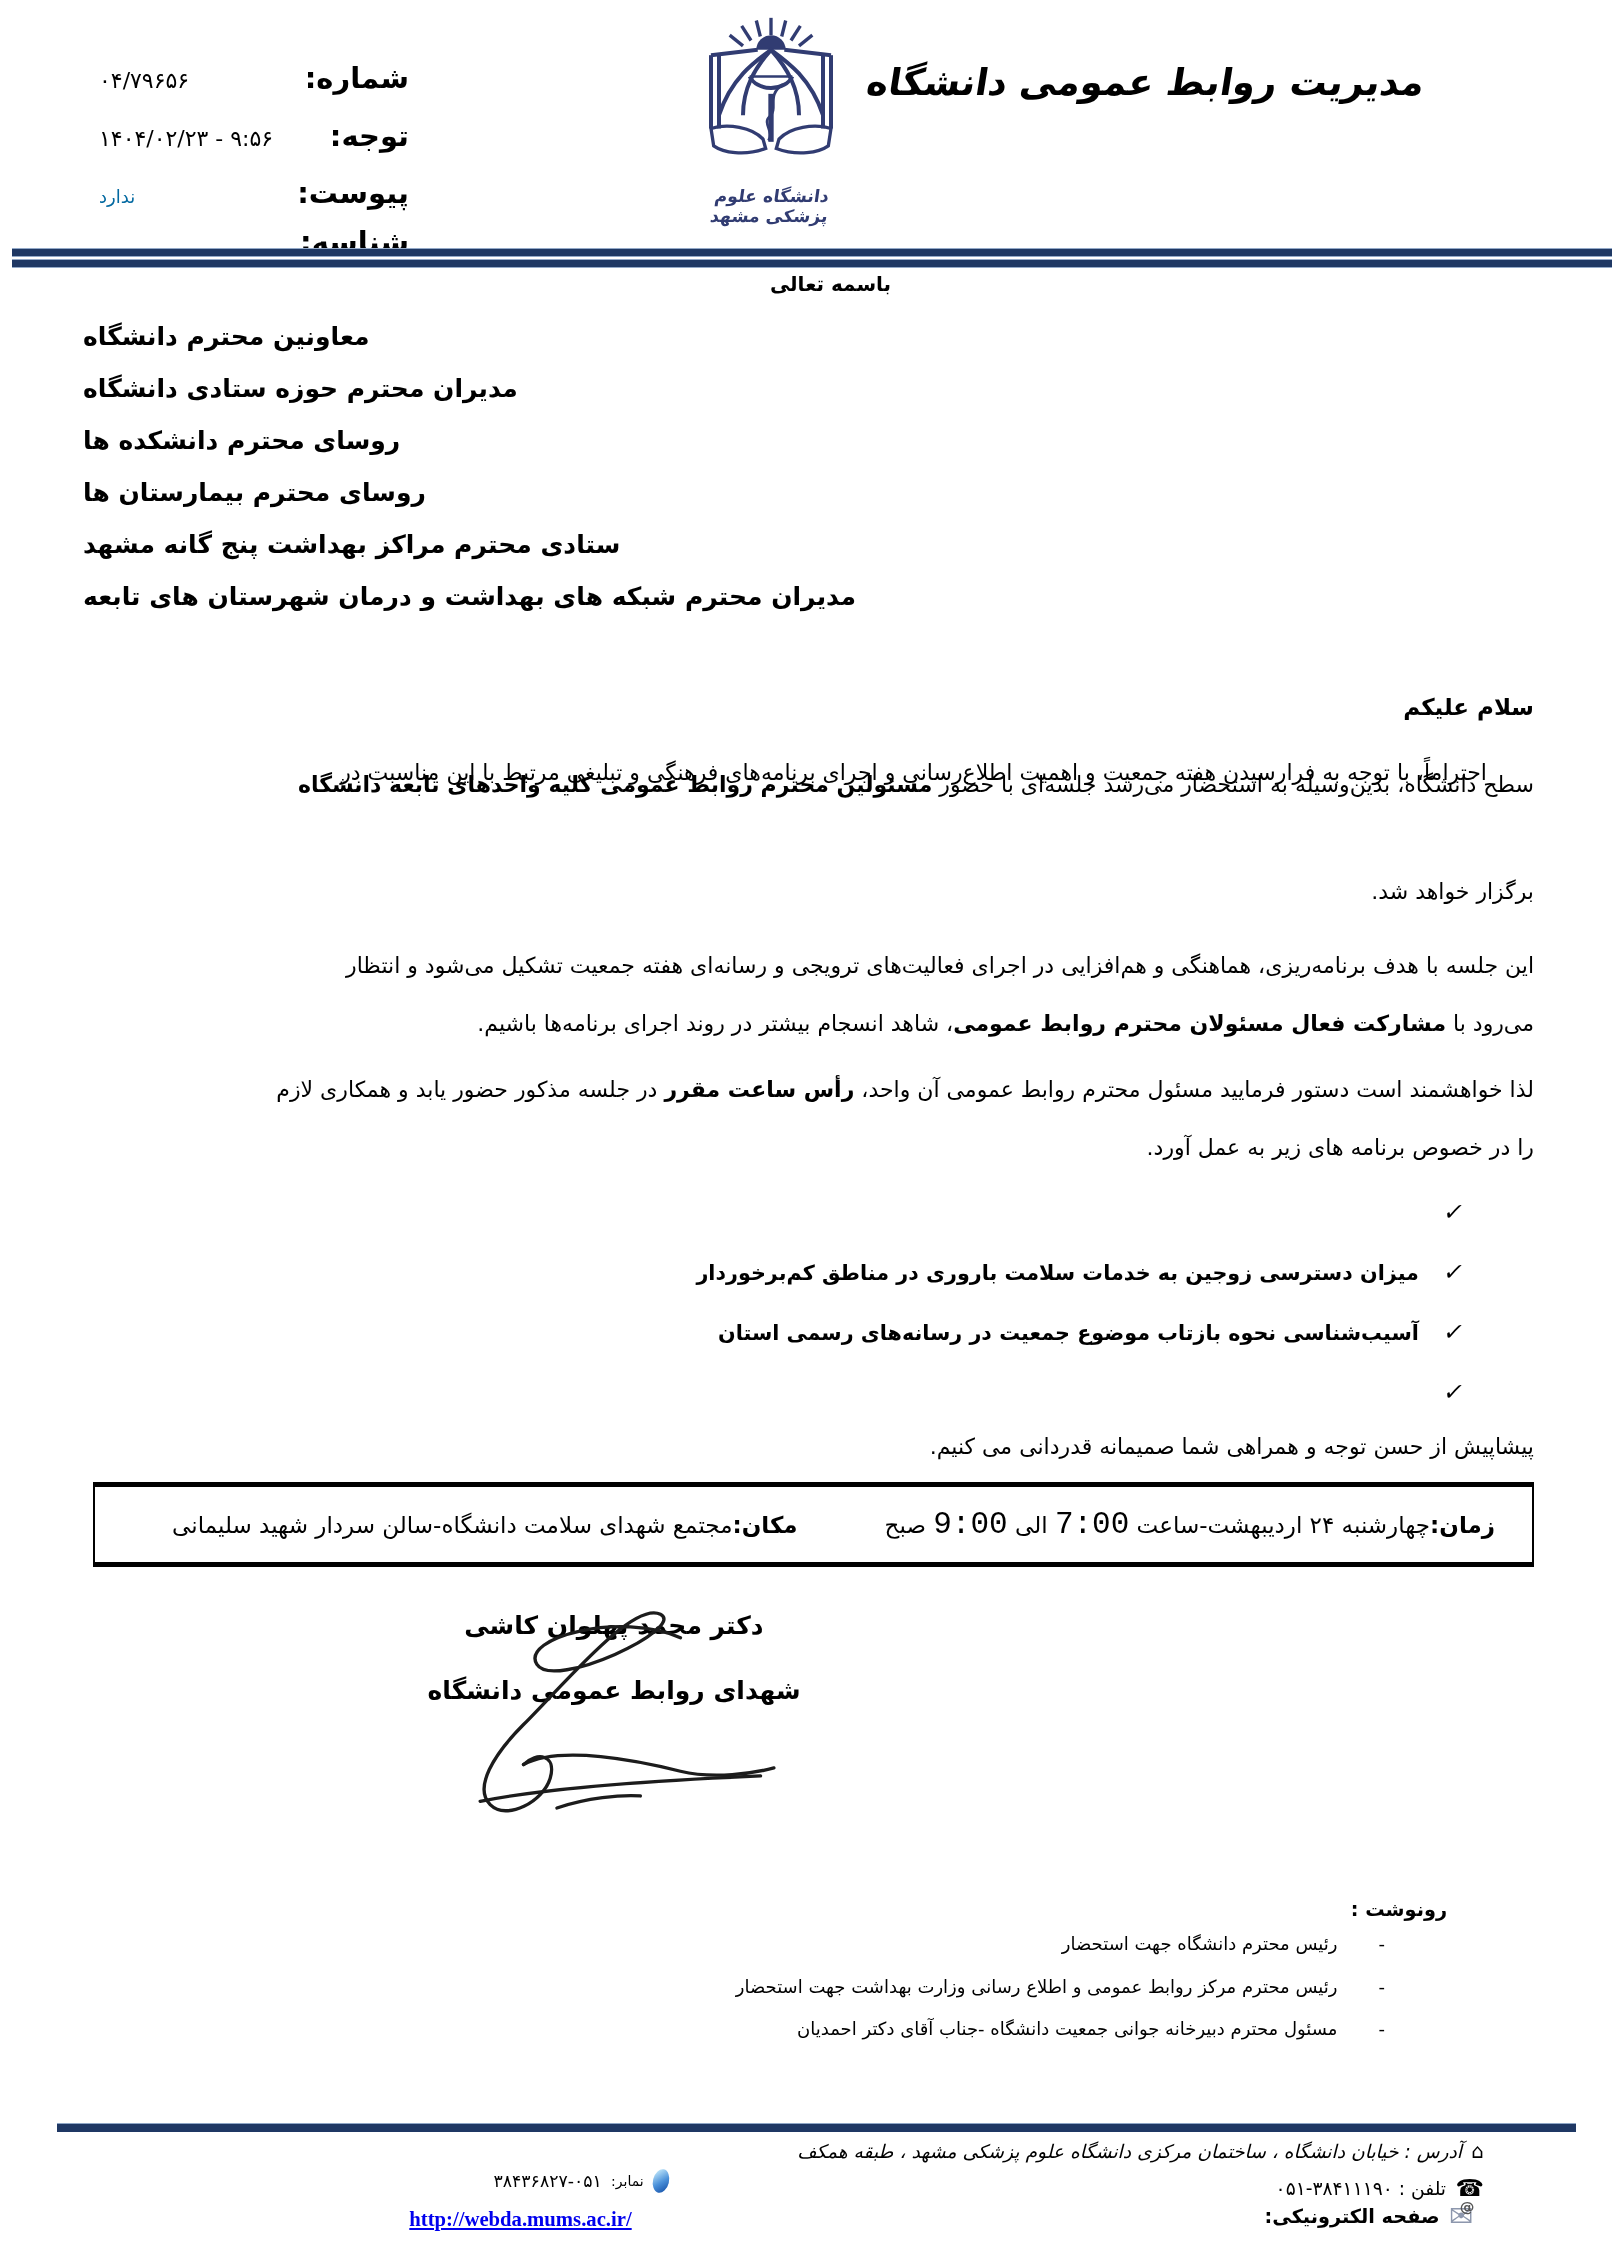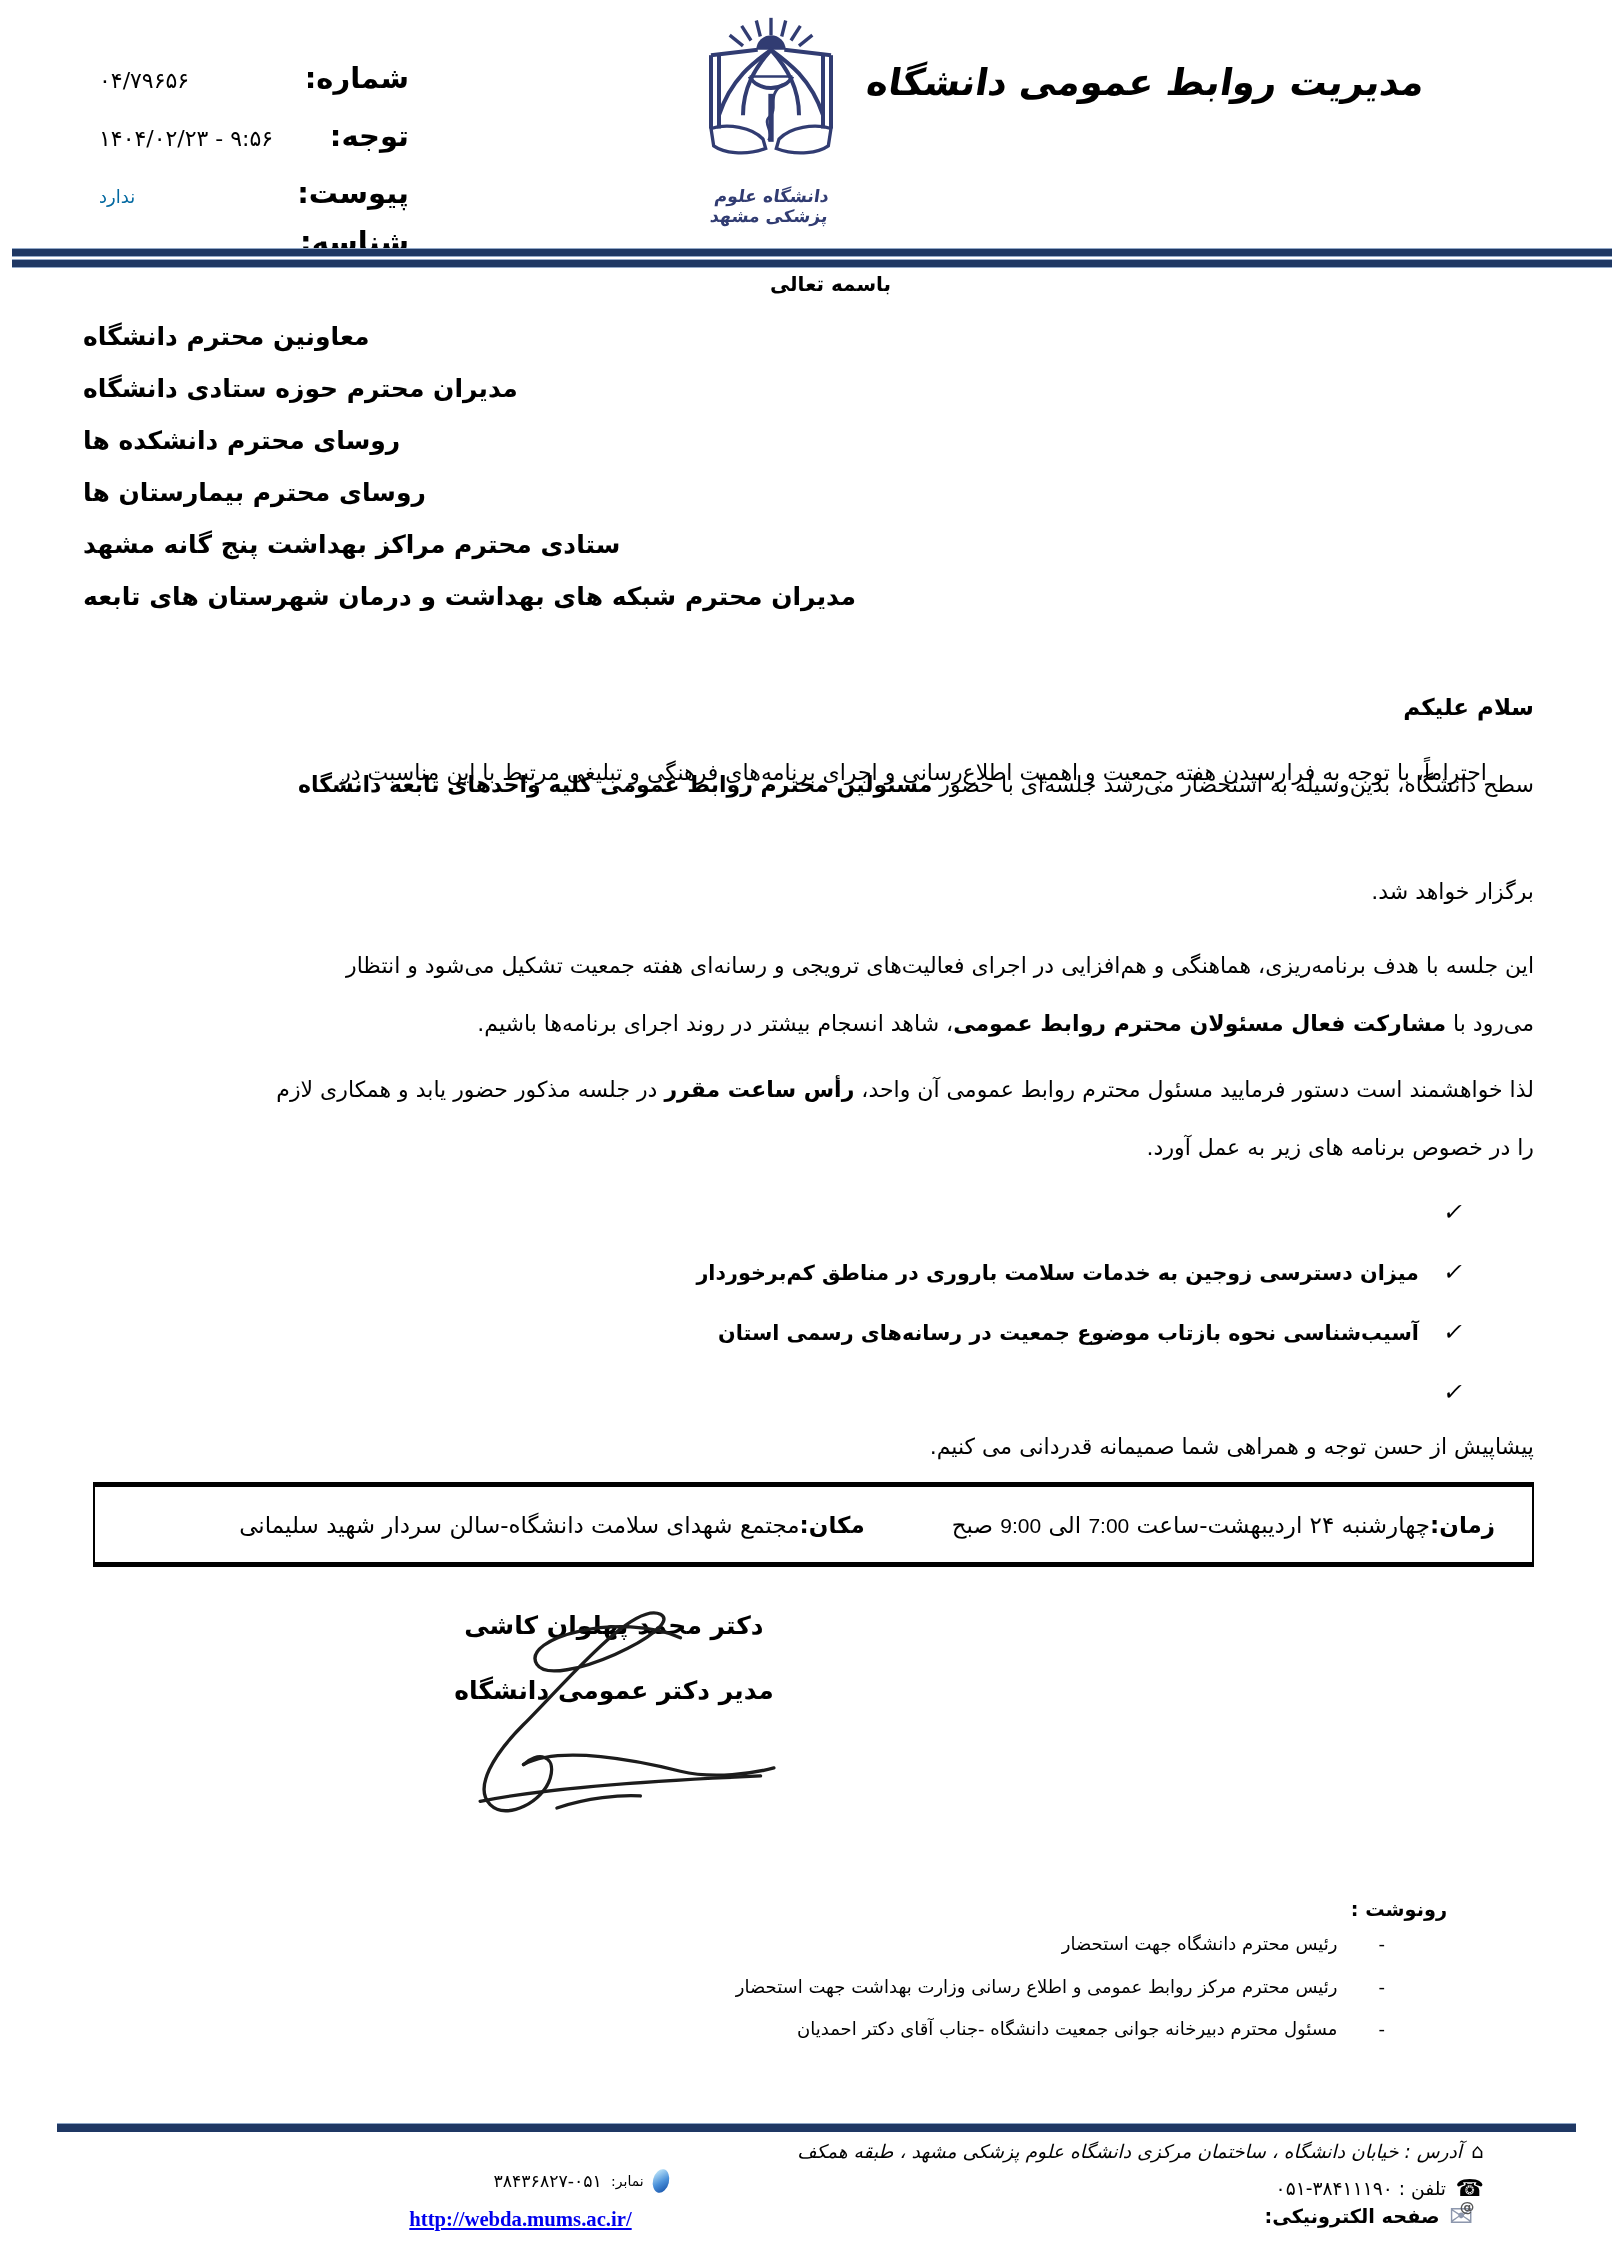--- a/index.html
+++ b/index.html
@@ -50,21 +50,21 @@
 
   .bullet{right:160px;display:flex;direction:rtl;gap:25px;align-items:baseline;
           font-weight:bold;font-size:20.7px;white-space:nowrap;}
   .check{font-weight:bold;font-size:24px;transform:skewX(-12deg);}
 
   
   .meet-box{left:93px;right:90px;top:1482px;height:85px;border:2px solid #000;
             border-top-width:5.3px;border-bottom-width:5.3px;box-sizing:border-box;
             display:flex;direction:rtl;align-items:center;gap:87px;padding:0 37px;}
   .meet-seg{font-size:23px;direction:rtl;white-space:nowrap;}
-  .meet-time-num{font-family:Liberation Sans, sans-serif;font-size:21px;font-weight:normal;}
+  .meet-time-num{font-family:Liberation Mono, monospace;font-size:31px;font-weight:normal;}
 
   
   .sig-name{left:334px;width:560px;top:1611px;text-align:center;font-weight:bold;
             font-size:25px;direction:rtl;white-space:nowrap;}
   .sig-title{left:334px;width:560px;top:1676px;text-align:center;font-weight:bold;
              font-size:25px;direction:rtl;white-space:nowrap;}
   .sig-svg{left:400px;top:1601px;pointer-events:none;}
 
   
   .cc-label{right:177px;top:1898px;font-weight:bold;font-size:19.3px;direction:rtl;}
@@ -199,21 +199,21 @@
 <div class="abs meet-box">
   <div class="meet-seg">
     <span class="bold">زمان:</span><span>چهارشنبه ۲۴ اردیبهشت-ساعت </span><span class="meet-time-num">7:00</span><span> الی </span><span class="meet-time-num">9:00</span><span> صبح</span>
   </div>
   <div class="meet-seg">
     <span class="bold">مکان:</span><span>مجتمع شهدای سلامت دانشگاه-سالن سردار شهید سلیمانی</span>
   </div>
 </div>
 
 <div class="abs sig-name">دکتر محمد پهلوان کاشی</div>
-<div class="abs sig-title">مدیر دکتر عمومی دانشگاه</div>
+<div class="abs sig-title">شهدای روابط عمومی دانشگاه</div>
 <svg class="abs sig-svg" width="414" height="227" viewBox="0 0 620 340">
   <g stroke="#1c1c1c" stroke-width="5" fill="none" stroke-linecap="round">
     <path d="M420,55 C330,15 180,55 205,95 C230,135 430,40 390,20 C350,0 250,120 185,185 C140,230 110,280 135,305 C160,330 215,300 225,265 C235,230 205,225 185,245"></path>
     <path d="M185,245 C240,215 360,240 420,255 C470,267 530,258 560,250"></path>
     <path d="M120,300 C220,280 400,268 540,262"></path>
     <path d="M235,310 C280,295 330,290 360,292"></path>
   </g>
 </svg>
 
 <div class="abs cc-label">رونوشت :</div>

